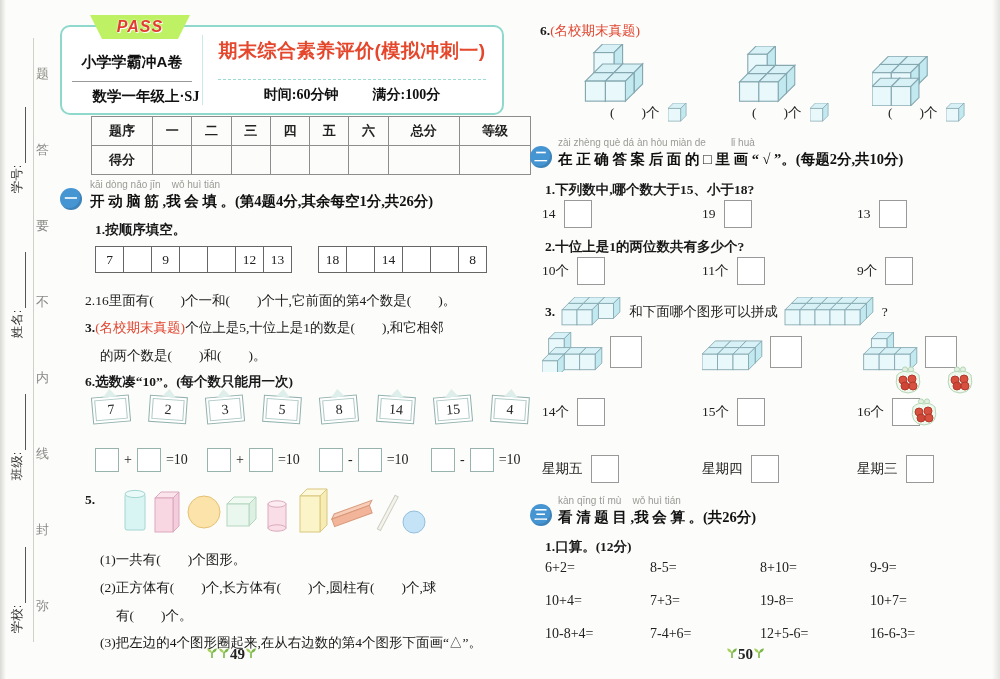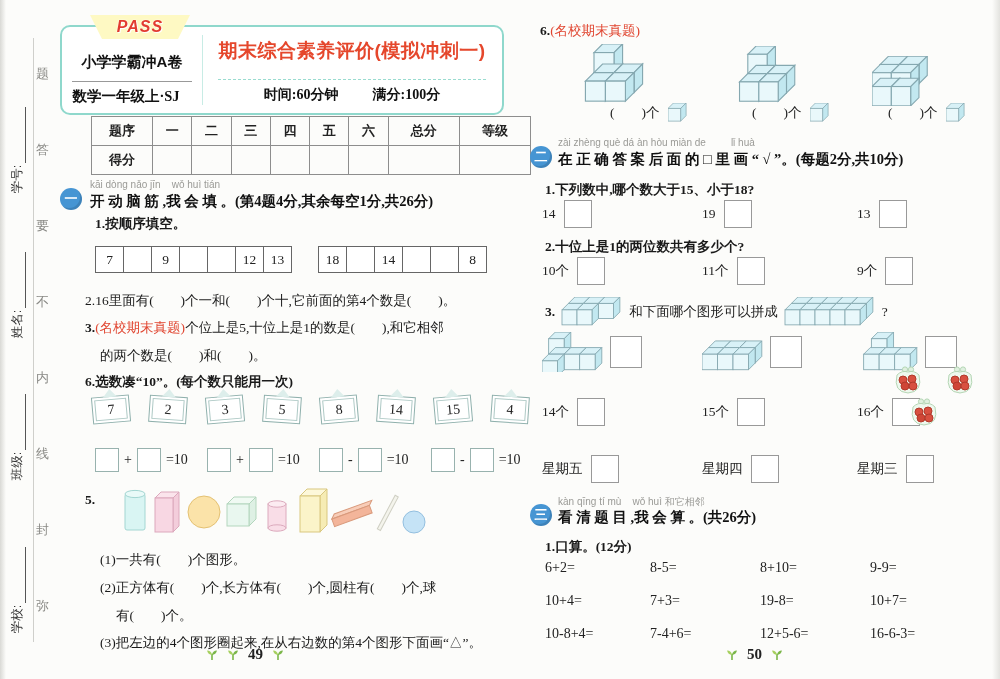--- a/index.html
+++ b/index.html
@@ -15,28 +15,28 @@
   .mline{display:inline-block;width:56px;border-bottom:1px solid #555;height:13px;margin-left:2px;}
   .sealch{position:absolute;left:36px;font-family:"Liberation Sans",sans-serif;font-size:13px;color:#8a8a86;}
 
   .page{position:absolute;top:0;height:679px;}
   .pl{left:60px;width:445px;}
   .pr{left:530px;width:460px;}
   .abs{position:absolute;}
 
   
   .hdr{position:absolute;left:0;top:25px;width:440px;height:86px;border:2px solid #8fd8cc;border-radius:10px;background:#fff;}
-  .pass-tab{position:absolute;left:28px;top:-12px;width:100px;height:24px;background:#fef9c3;
+  .pass-tab{position:absolute;left:28px;top:-12px;width:100px;height:24px;background:#bef264;
             clip-path:polygon(0 0,100% 0,88% 100%,12% 100%);display:flex;align-items:center;justify-content:center;}
   .pass-txt{font-family:"Liberation Sans",sans-serif;font-style:italic;font-weight:bold;font-size:16px;color:#e23b30;
             letter-spacing:1px;text-shadow:0 0 2px #fff,1px 1px 0 #fff;}
   .series{position:absolute;left:6px;top:26px;width:128px;text-align:center;font-family:"Liberation Sans",sans-serif;
           font-weight:bold;font-size:15px;color:#111;}
   .hleft-line{position:absolute;left:10px;top:54px;width:120px;height:1px;background:#999;}
-  .edition{position:absolute;left:0;top:60px;width:128px;text-align:center;font-weight:bold;font-size:14.5px;color:#111;}
+  .edition{position:absolute;left:20px;top:60px;width:128px;text-align:center;font-weight:bold;font-size:14.5px;color:#111;}
   .hvline{position:absolute;left:140px;top:8px;width:1px;height:70px;background:#c8ece5;}
   .htitle{position:absolute;left:142px;top:11px;width:296px;text-align:center;color:#e5472c;
           font-family:"Liberation Sans",sans-serif;font-weight:bold;font-size:19px;letter-spacing:.5px;}
   .hdash{position:absolute;left:156px;top:52px;width:268px;border-top:1px dashed #9adcd0;}
   .hmeta{position:absolute;left:142px;top:59px;width:296px;display:flex;justify-content:center;gap:34px;
          font-weight:bold;font-size:14px;color:#111;}
 
   
   .stbl{position:absolute;left:0;top:116px;width:440px;border-collapse:collapse;margin-left:31px;}
   .stbl td{border:1px solid #8d8d8d;height:26px;text-align:center;font-weight:bold;font-size:13px;color:#222;}
@@ -69,21 +69,21 @@
 
   
   .opt{position:absolute;display:flex;align-items:center;gap:8px;font-size:13.5px;}
   .cbx{width:26px;height:26px;border:1px solid #999;background:#fff;flex:none;}
   .figrow{position:absolute;display:flex;align-items:center;gap:6px;}
 
   
   .omath{position:absolute;left:15px;top:560px;width:425px;display:grid;grid-template-columns:105px 110px 110px 1fr;
          row-gap:17px;font-size:14px;}
 
-  .pnum{position:absolute;top:646px;display:flex;align-items:center;gap:9px;font-weight:bold;font-size:15px;color:#222;}
+  .pnum{position:absolute;top:646px;display:flex;align-items:flex-start;font-weight:bold;font-size:15px;color:#222;}
 </style>
 </head>
 <body>
 
 <svg width="0" height="0" style="position:absolute" aria-hidden="true">
   <defs>
     <g id="cube">
       <polygon points="0,6 6,0 20,0 14,6" fill="#d8f1f7" stroke="#85a8b0" stroke-width="0.8"></polygon>
       <polygon points="14,6 20,0 20,14 14,20" fill="#c2e8f0" stroke="#85a8b0" stroke-width="0.8"></polygon>
       <rect y="6" width="14" height="14" fill="#e9f8fb" stroke="#85a8b0" stroke-width="0.8"></rect>
@@ -177,21 +177,21 @@
         <td></td>
             <td></td>
       </tr>
     </tbody>
       </table>
 
     <div class="seccirc" style="left:0;top:188px">一</div>
     <div class="pinyin" style="left:30px;top:179px">kāi dòng nǎo jīn    wǒ huì tián</div>
     <div class="sectitle" style="left:30px;top:192px">开 动 脑 筋 ,我 会 填 。(第4题4分,其余每空1分,共26分)</div>
 
-    <div class="t bold" style="left:35px;top:215px">1.按顺序填空。</div>
+    <div class="t bold" style="left:35px;top:221px">1.按顺序填空。</div>
 
     <div class="strip" style="left:35px">
       <div class="cell">7</div>
       <div class="cell"></div>
       <div class="cell">9</div>
       <div class="cell"></div>
       <div class="cell"></div>
       <div class="cell">12</div>
       <div class="cell">13</div>
     </div>
@@ -458,21 +458,21 @@
     <div class="opt" style="left:172px;top:455px">
         <span>星期四</span>
         <span class="cbx"></span>
       </div>
     <div class="opt" style="left:327px;top:455px">
         <span>星期三</span>
         <span class="cbx"></span>
       </div>
 
     <div class="seccirc" style="left:0;top:504px">三</div>
-    <div class="pinyin" style="left:28px;top:495px">kàn qīng tí mù    wǒ huì 和它相邻</div>
+    <div class="pinyin" style="left:28px;top:495px">kàn qīng tí mù    wǒ huì tián</div>
     <div class="sectitle" style="left:28px;top:508px">看 清 题 目 ,我 会 算 。(共26分)</div>
 
     <div class="t bold" style="left:15px;top:538px">1.口算。(12分)</div>
 
     <div class="omath">
       <span>6+2=</span>
       <span>8-5=</span>
       <span>8+10=</span>
       <span>9-9=</span>
       <span>10+4=</span>

